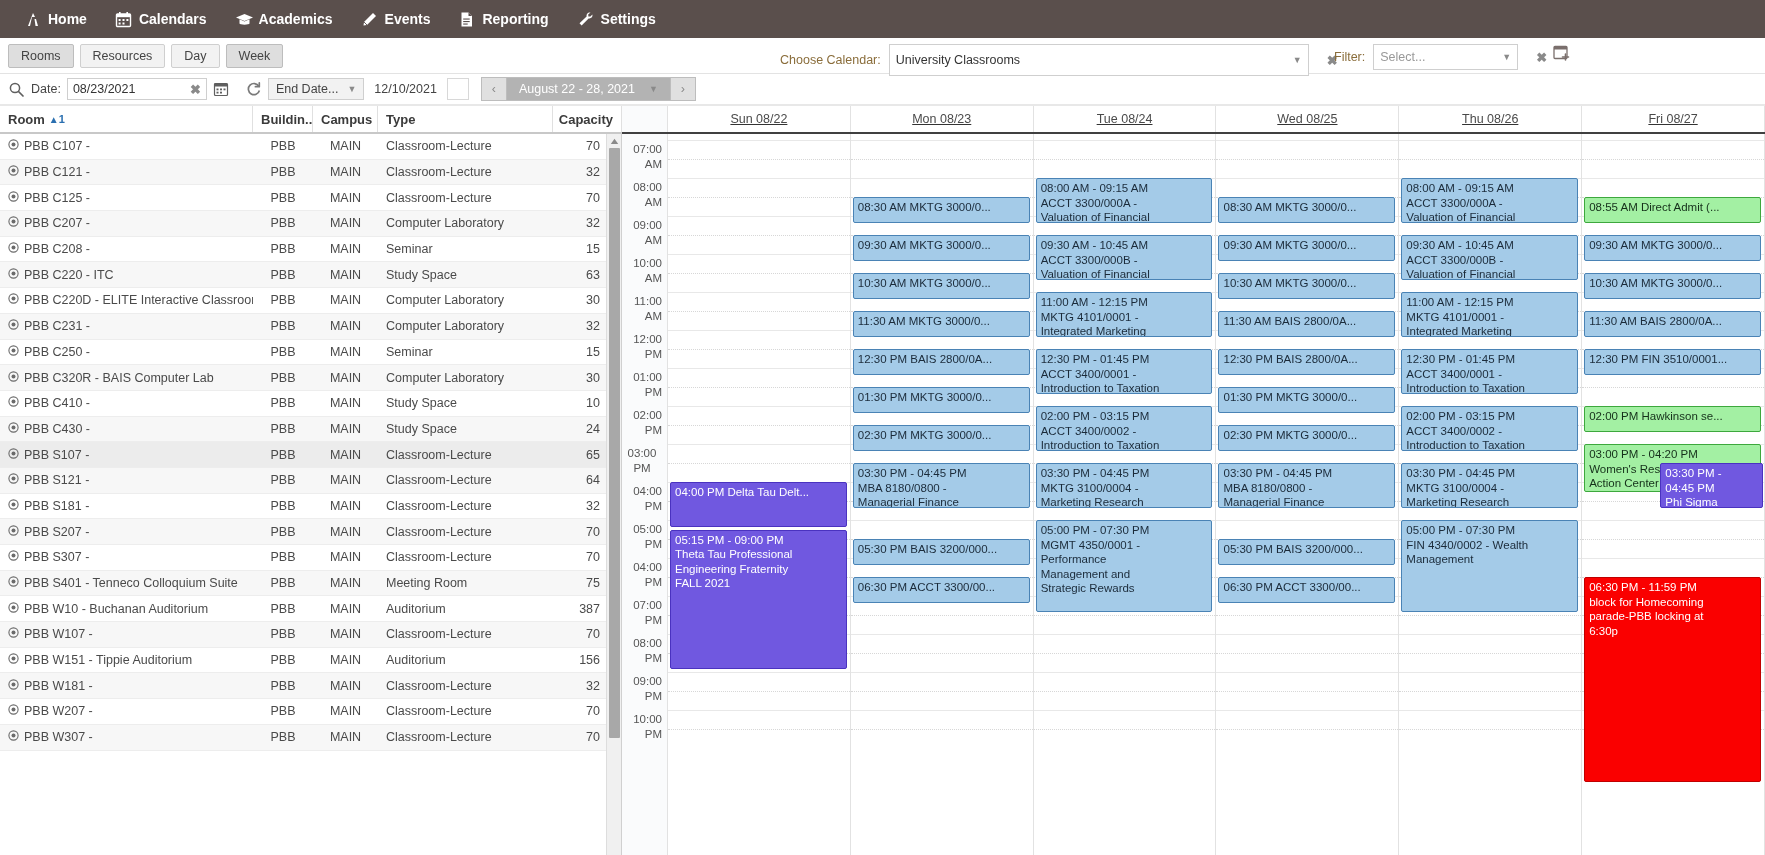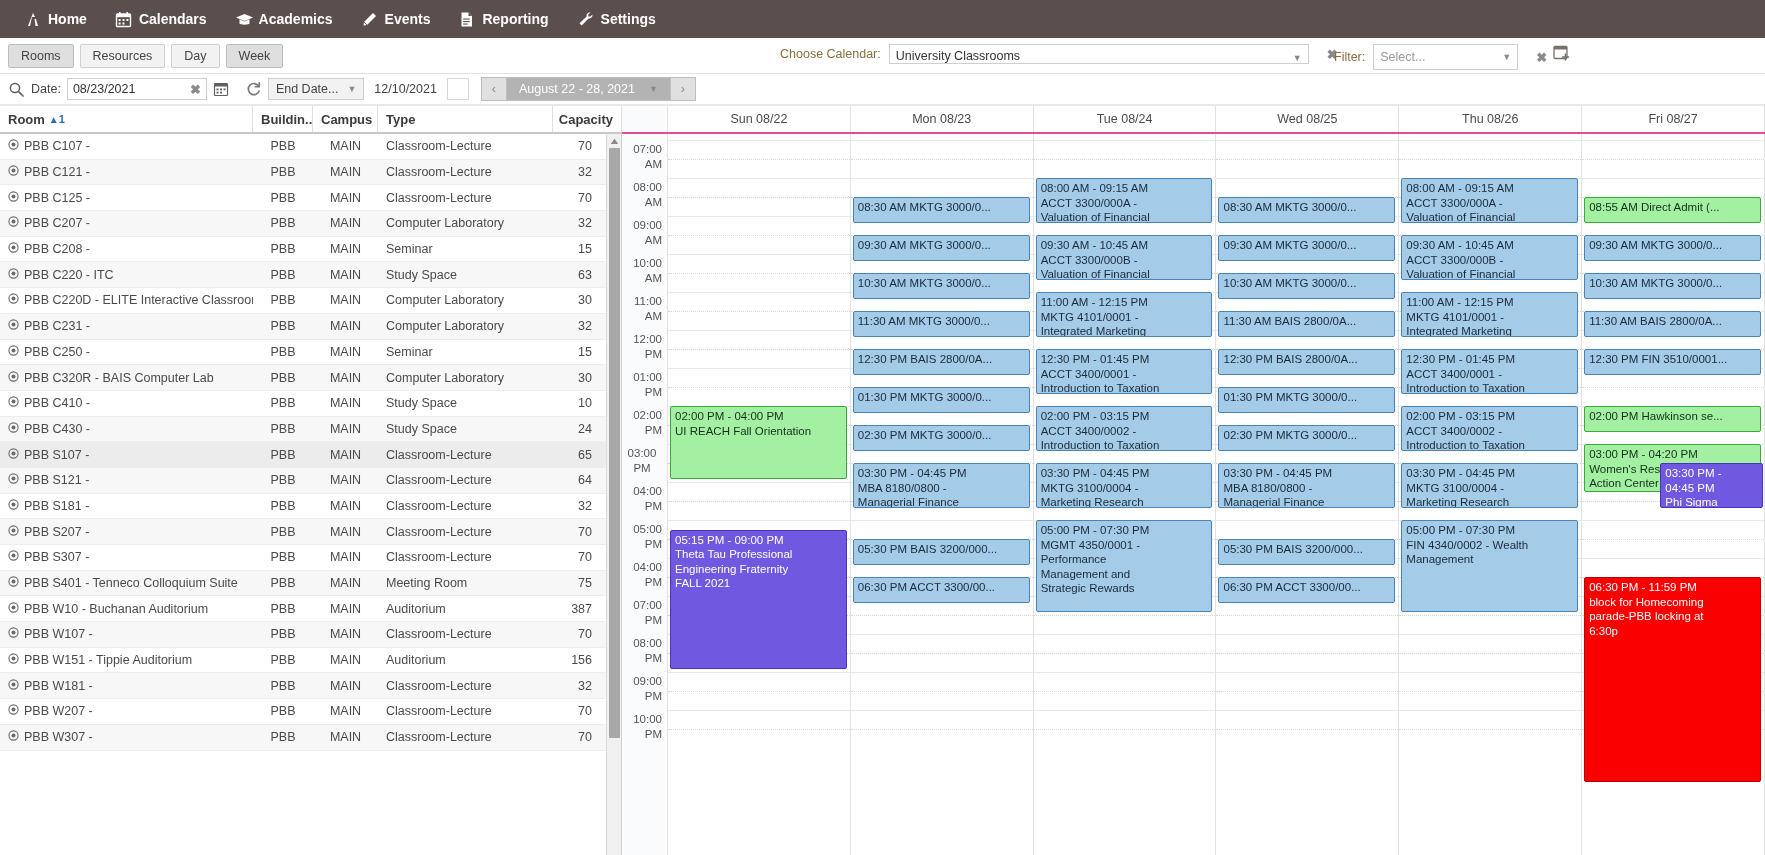--- a/index.html
+++ b/index.html
@@ -37,22 +37,22 @@
     height: 24px; line-height: 22px; padding: 0 12px; margin-right: 6px;
     font-size: 12.5px; border-radius: 2px; cursor: pointer;
   }
   .vtab.active { background: #dedede; border-color: #bdbdbd; }
 
   .calchooser {
     position: absolute; left: 780px; top: 6px; display: flex; align-items: center; gap: 8px;
   }
   .calchooser .lbl { color: #8a6d3b; font-size: 12.5px; }
   .cbox {
-    width: 420px; height: 20px; border: 1px solid #cfcfcf; background: #fff;
-    display: flex; align-items: flex-end; padding: 0 6px; font-size: 12.5px; color: #333;
+    width: 420px; height: 32px; border: 1px solid #cfcfcf; background: #fff;
+    display: flex; align-items: center; padding: 0 6px; font-size: 12.5px; color: #333;
   }
   .cbox .val { flex: 1; }
   .caret { color: #8a8a8a; font-size: 9px; }
   .xbtn { color: #8a8a8a; font-weight: bold; font-size: 13px; margin-left: 10px; cursor: pointer; }
 
   .filterwrap { position: absolute; left: 1334px; top: 6px; display: flex; align-items: center; gap: 8px; }
   .filterwrap .lbl { color: #8a6d3b; font-size: 12.5px; }
   .fbox { width: 145px; height: 24px; border: 1px solid #cfcfcf; background: #fff;
           display: flex; align-items: center; padding: 12px 6px; font-size: 12.5px; color: #999; }
   .fbox .val { flex: 1; }
@@ -105,37 +105,37 @@
   .c-cap  { width: 69px; flex: 0 0 69px; justify-content: flex-end; padding-right: 14px; }
   .sortmark { color: #2a6fb0; font-size: 10px; margin-left: 4px; }
   .sortnum { color: #2a6fb0; font-size: 11px; }
 
   .lg-body { flex: 1; overflow: hidden; position: relative; }
   .rrow { display: flex; height: 25.7px; align-items: center; border-bottom: 1px solid #ededed; }
   .rrow:nth-child(even) { background: #f7f7f7; }
   .rrow.sel { background: #ececec; }
   .rcell { font-size: 12.5px; color: #4a4a4a; display: flex; align-items: center;
            padding: 0 8px; overflow: hidden; white-space: nowrap; }
-  .rcell.c-cap { justify-content: flex-end; padding-right: 30px; }
+  .rcell.c-cap { justify-content: flex-end; padding-right: 22px; }
   .rcell.c-bldg, .rcell.c-camp { justify-content: center; padding: 0; }
   .radio-ico { margin-right: 5px; flex: 0 0 11px; }
 
   
   .vscroll {
     position: absolute; right: 0; top: 28px; bottom: 0; width: 15px;
     background: #f0f0f0; border-left: 1px solid #ddd;
   }
   .vscroll .arrow-up { position: absolute; top: 0; left: 0; width: 15px; height: 14px;
       display: flex; align-items: center; justify-content: center; }
   .vscroll .thumb { position: absolute; top: 14px; left: 2px; width: 11px; height: 590px;
       background: #a8a8a8; border-radius: 1px; }
 
   
   .calwrap { flex: 1; display: flex; flex-direction: column; min-width: 0; position: relative; background:#fff; }
-  .cal-head { display: flex; height: 28px; flex: 0 0 28px; border-bottom: 2px solid #ec4899; }
+  .cal-head { display: flex; height: 28px; flex: 0 0 28px; border-bottom: 2px solid #404040; text-decoration: underline; }
   .gutter-h { width: 46px; flex: 0 0 46px; border-right: 1px solid #e2e2e2; background: #fafbfc; }
   .dhead {
     flex: 1; display: flex; align-items: center; justify-content: center;
     font-size: 12.5px; color: #4a4a4a; border-right: 1px solid #e2e2e2; background: #fff;
   }
   .cal-body { flex: 1; display: flex; position: relative; overflow: hidden; }
   .gutter { width: 46px; flex: 0 0 46px; border-right: 1px solid #e2e2e2; background: #fafbfc; position: relative; }
   .hourlbl {
     position: absolute; right: 5px; width: 40px; text-align: right;
     font-size: 11.5px; color: #555; line-height: 15px;
@@ -744,23 +744,22 @@
             <div class="gline" style="top: 424px;"></div>
             <div class="hhline" style="top: 443px;"></div>
             <div class="gline" style="top: 462px;"></div>
             <div class="hhline" style="top: 481px;"></div>
             <div class="gline" style="top: 500px;"></div>
             <div class="hhline" style="top: 519px;"></div>
             <div class="gline" style="top: 538px;"></div>
             <div class="hhline" style="top: 557px;"></div>
             <div class="gline" style="top: 576px;"></div>
             <div class="hhline" style="top: 595px;"></div>
-            <div class="ev green" style="top: 272px; height: 73px; left: 2px; right: 3px;">
-              <div class="ln">02:00 PM - 04:00 PM</div>
-              <div class="ln">UI REACH Fall Orientation</div>
+            <div class="ev purple" style="top: 348px; height: 44.5px; left: 2px; right: 3px;">
+              <div class="ln">04:00 PM  Delta Tau Delt...</div>
             </div>
             <div class="ev purple" style="top: 395.5px; height: 139.5px; left: 2px; right: 3px;">
               <div class="ln">05:15 PM - 09:00 PM</div>
               <div class="ln">Theta Tau Professional</div>
               <div class="ln">Engineering Fraternity</div>
               <div class="ln">FALL 2021</div>
             </div>
           </div>
         <div class="daycol" id="daycol-1">
             <div class="gline" style="top: 6px;"></div>

